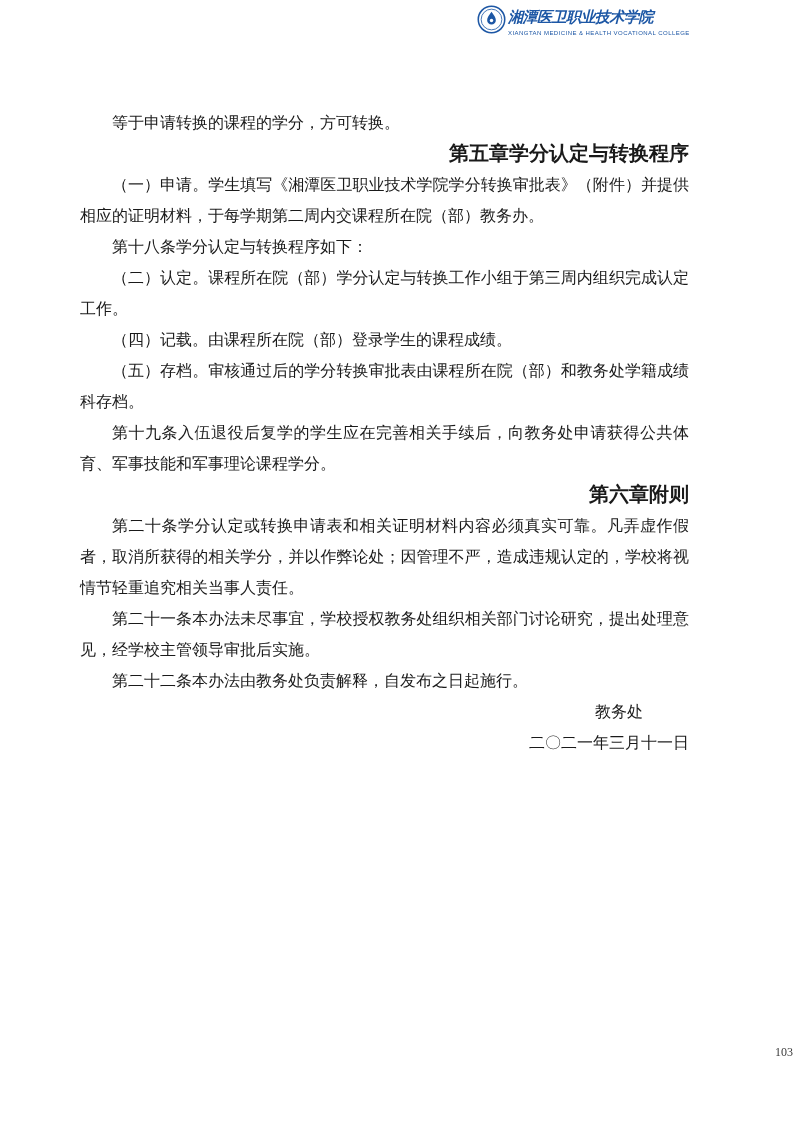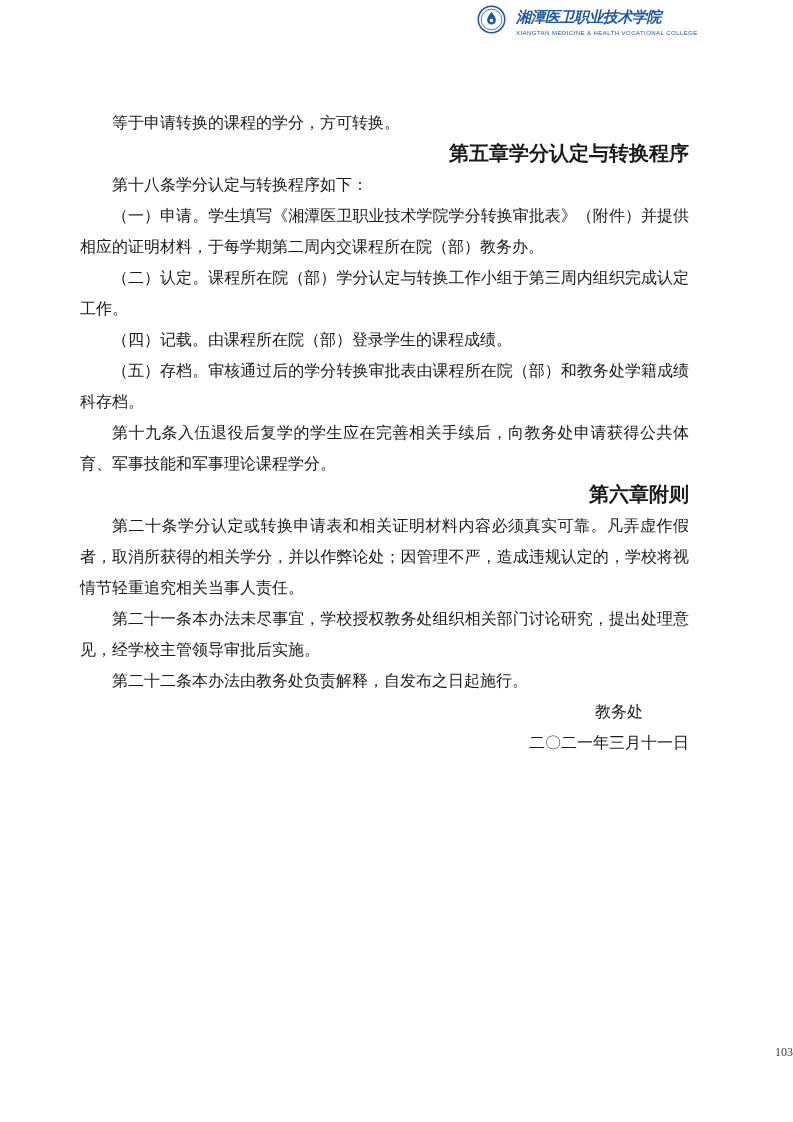--- a/index.html
+++ b/index.html
@@ -16,21 +16,21 @@
     width:793px; height:1122px;
     background:#ffffff;
   }
 
   
   .doc-header {
     position:absolute;
     top:5px; left:477px;
     display:flex;
     align-items:flex-start;
-    gap:10px;
+    gap:2px;
   }
   .logo-wrap { width:29px; height:29px; flex:0 0 auto; }
   .names { display:flex; flex-direction:column; }
   .college-zh {
     font-size:15px;
     font-weight:bold;
     font-style:italic;
     color:#1d57a5;
     letter-spacing:-0.5px;
     line-height:24px;
@@ -92,22 +92,22 @@
     </div>
     <div class="names">
       <div class="college-zh">湘潭医卫职业技术学院</div>
       <div class="college-en">XIANGTAN MEDICINE &amp; HEALTH VOCATIONAL COLLEGE</div>
     </div>
   </header>
 
   <main class="doc-body">
     <p class="para">等于申请转换的课程的学分，方可转换。</p>
     <h2 class="chapter">第五章学分认定与转换程序</h2>
+    <p class="para">（一）申请。学生填写《湘潭医卫职业技术学院学分转换审批表》（附件）并提供相应的证明材料，于每学期第二周内交课程所在院（部）教务办。</p>
     <p class="para">第十八条学分认定与转换程序如下：</p>
-    <p class="para">（一）申请。学生填写《湘潭医卫职业技术学院学分转换审批表》（附件）并提供相应的证明材料，于每学期第二周内交课程所在院（部）教务办。</p>
     <p class="para">（二）认定。课程所在院（部）学分认定与转换工作小组于第三周内组织完成认定工作。</p>
     <p class="para">（四）记载。由课程所在院（部）登录学生的课程成绩。</p>
     <p class="para">（五）存档。审核通过后的学分转换审批表由课程所在院（部）和教务处学籍成绩科存档。</p>
     <p class="para">第十九条入伍退役后复学的学生应在完善相关手续后，向教务处申请获得公共体育、军事技能和军事理论课程学分。</p>
     <h2 class="chapter">第六章附则</h2>
     <p class="para">第二十条学分认定或转换申请表和相关证明材料内容必须真实可靠。凡弄虚作假者，取消所获得的相关学分，并以作弊论处；因管理不严，造成违规认定的，学校将视情节轻重追究相关当事人责任。</p>
     <p class="para">第二十一条本办法未尽事宜，学校授权教务处组织相关部门讨论研究，提出处理意见，经学校主管领导审批后实施。</p>
     <p class="para">第二十二条本办法由教务处负责解释，自发布之日起施行。</p>
     <p class="sign">教务处</p>
     <p class="sign-date">二〇二一年三月十一日</p>

